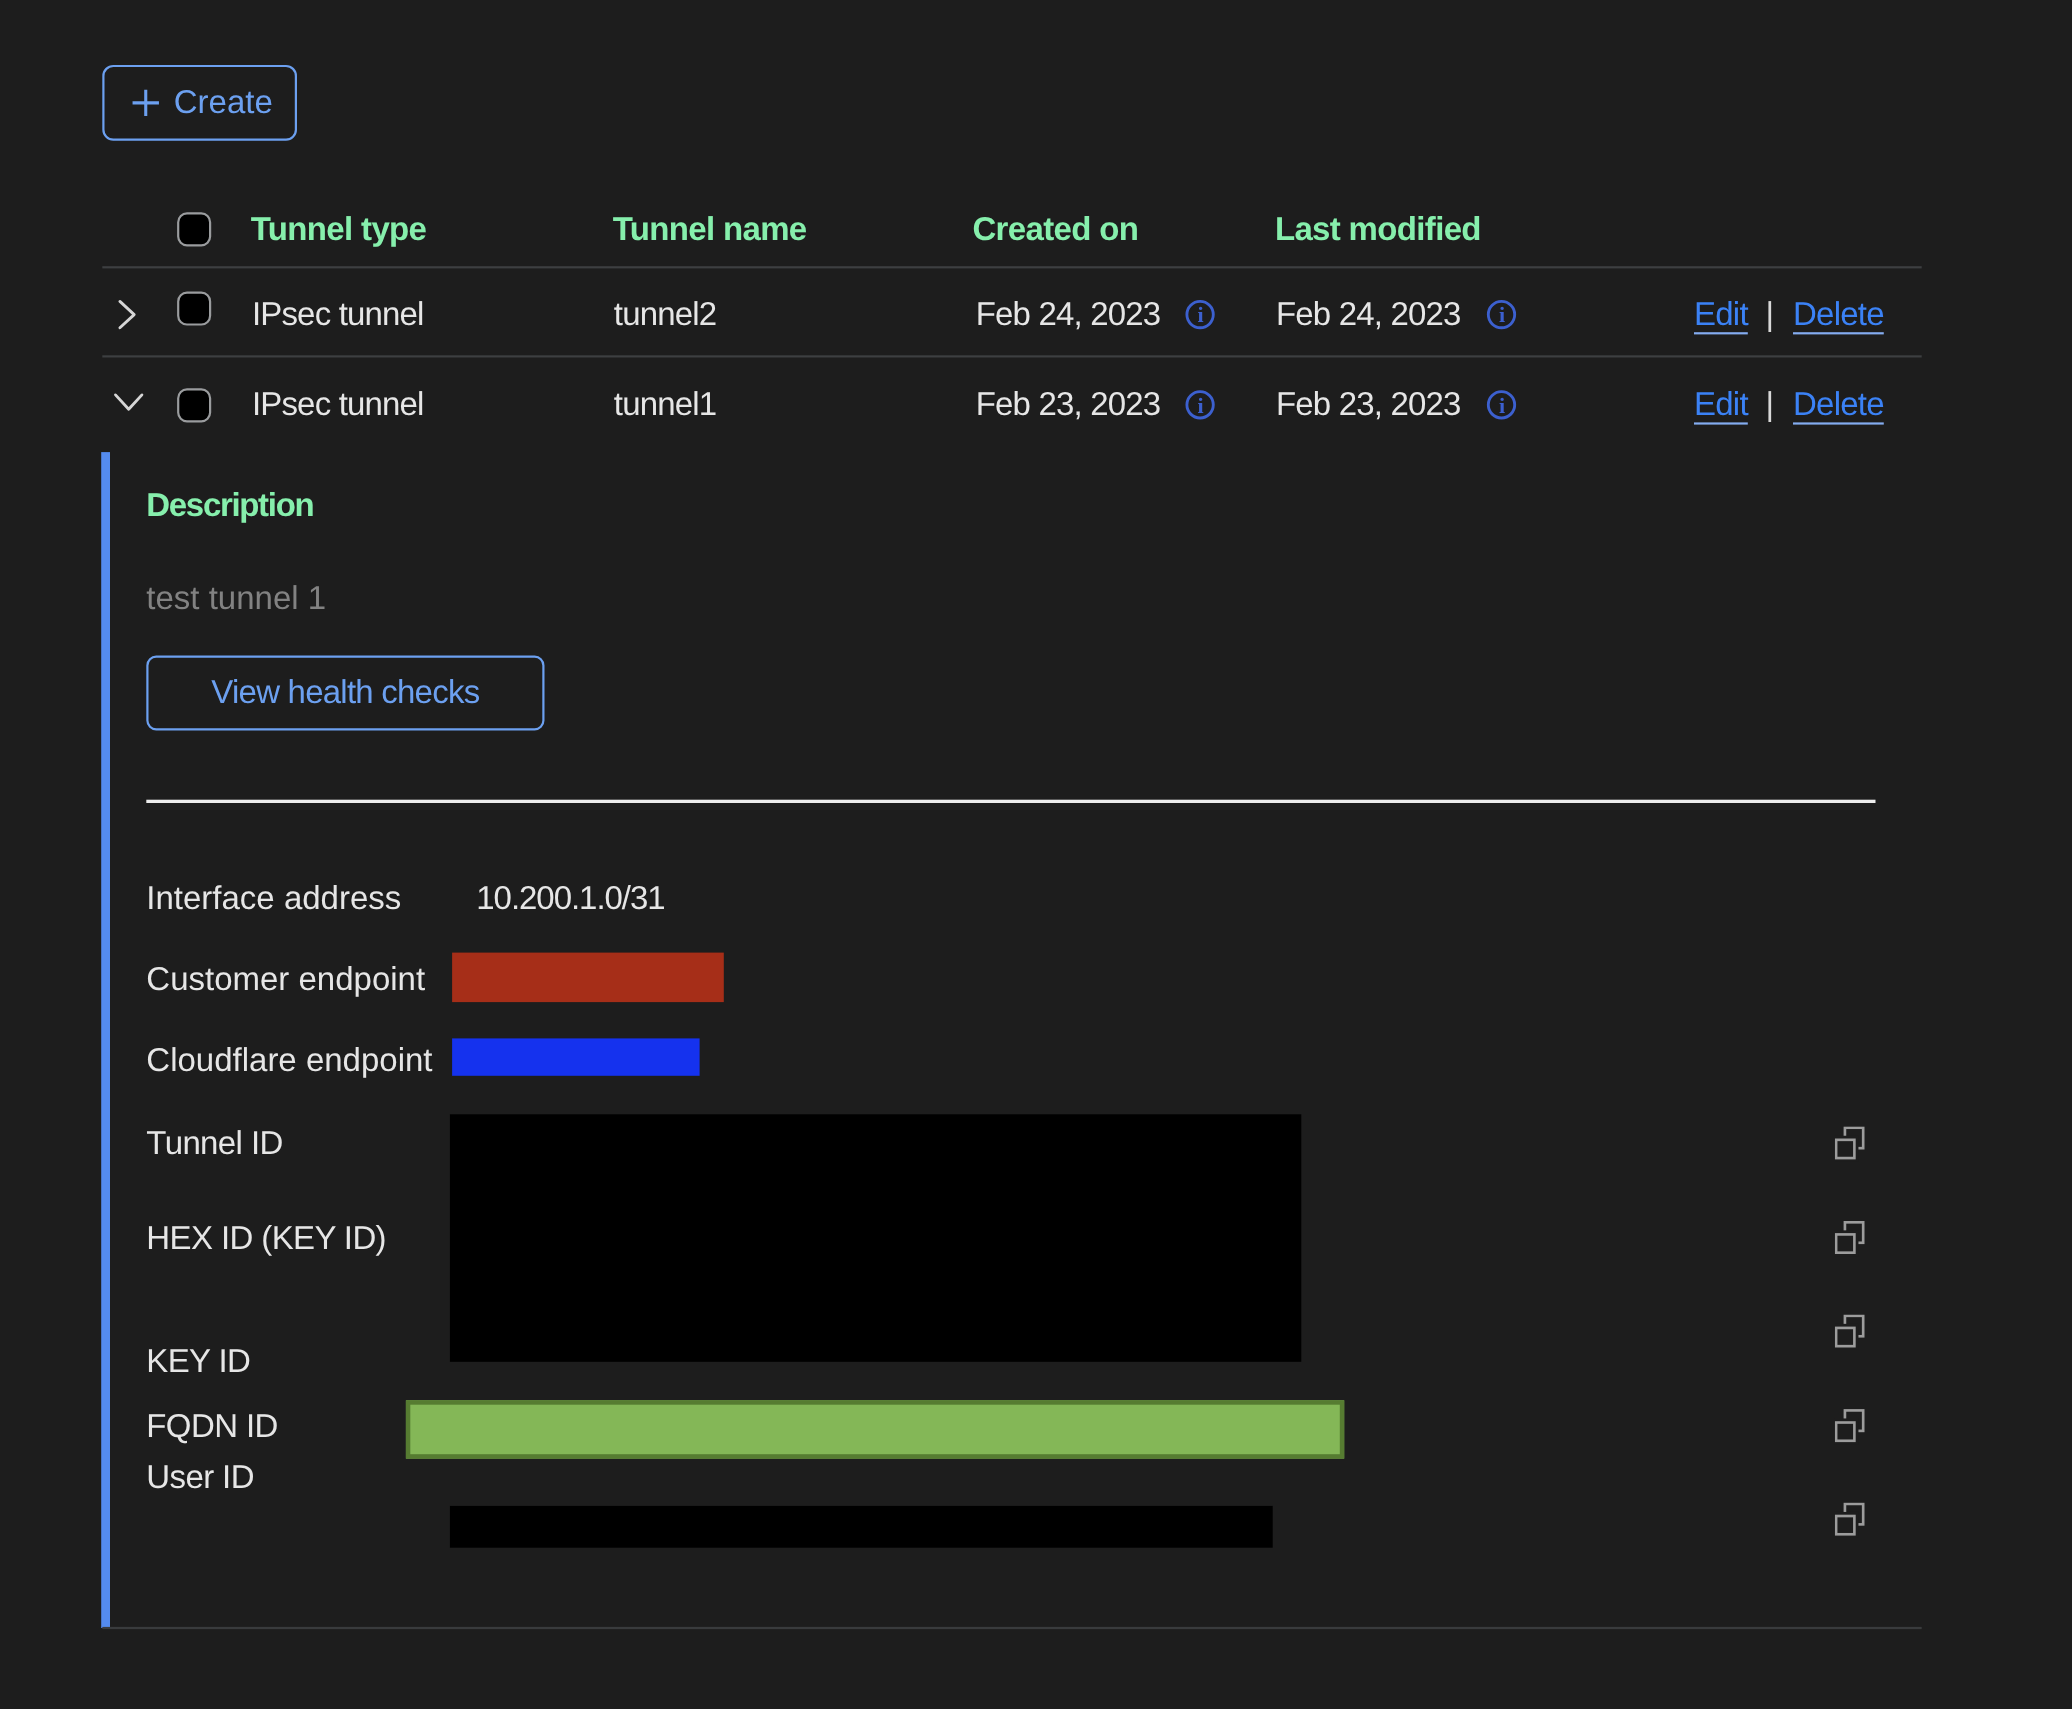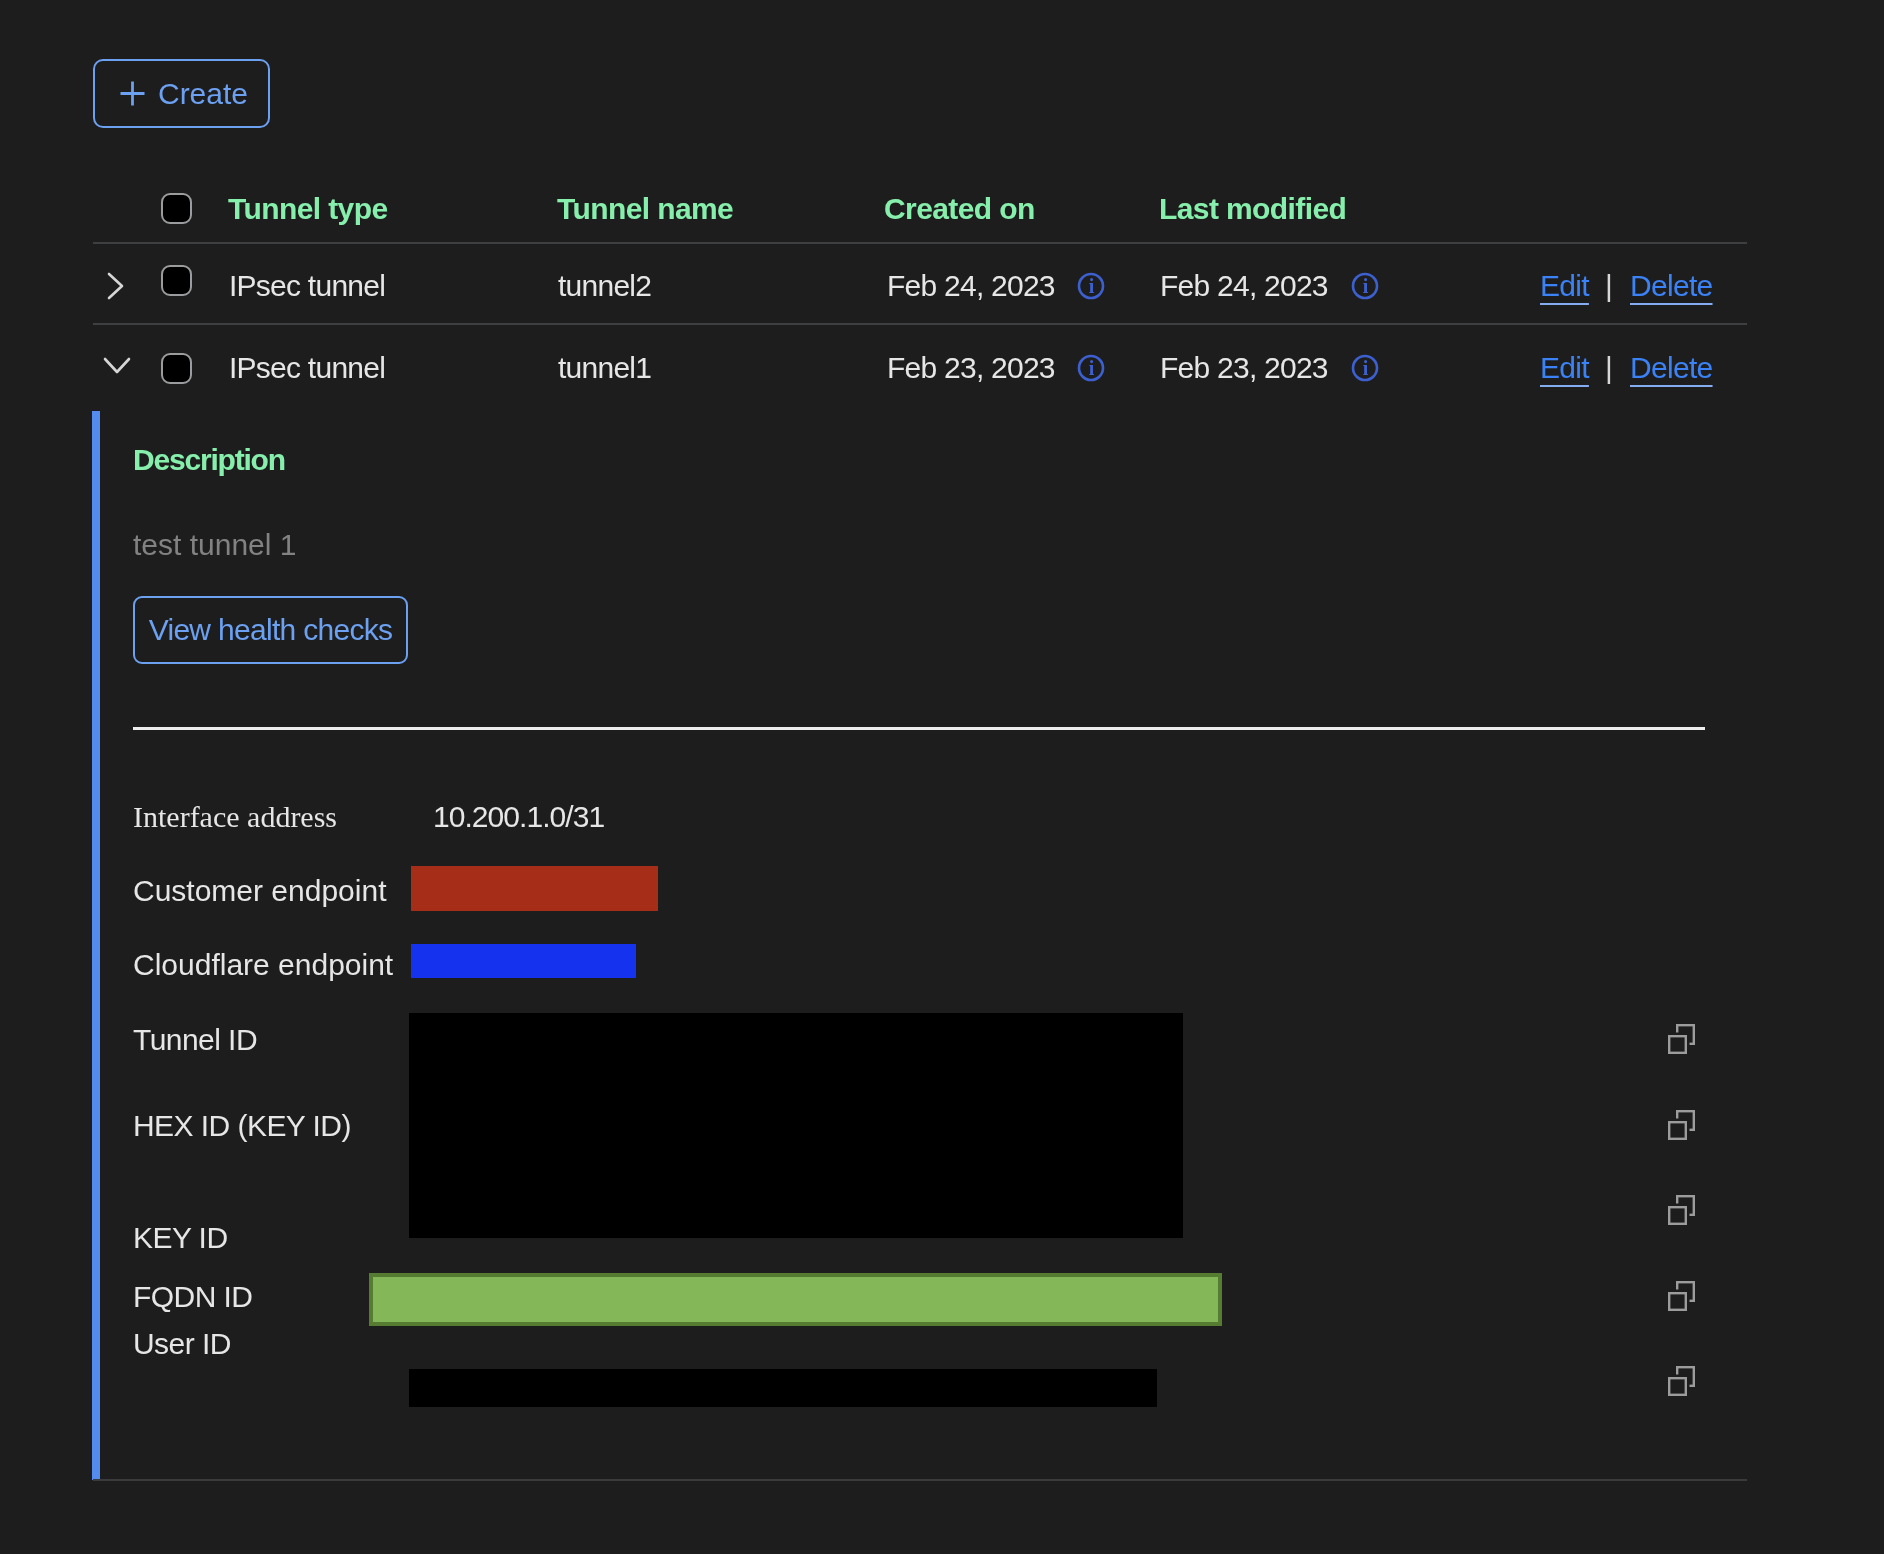--- a/index.html
+++ b/index.html
@@ -71,25 +71,25 @@
 </svg>
 <div class="txt link" style="left:1540px;top:351px;">Edit</div>
 <div class="txt" style="left:1605px;top:351px;color:#d8d8d8;">|</div>
 <div class="txt link" style="left:1630px;top:351px;">Delete</div>
 
 <div class="abs" style="left:92px;top:411px;width:8px;height:1069px;background:#548bef;"></div>
 
 <div class="txt bold hdr" style="left:133px;top:443px;letter-spacing:-1.2px;">Description</div>
 <div class="txt" style="left:133px;top:528px;color:#828282;">test tunnel 1</div>
 
-<div class="abs" style="left:133px;top:596px;width:275px;height:68px;border:2.5px solid #6ca0f0;border-radius:9px;display:flex;align-items:center;justify-content:center;color:#6ca0f0;font-size:30px;letter-spacing:-0.7px;">View health checks</div>
+<div class="abs" style="left:133px;top:596px;width:362px;height:68px;border:2.5px solid #6ca0f0;border-radius:9px;display:flex;align-items:center;justify-content:center;color:#6ca0f0;font-size:30px;letter-spacing:-0.7px;">View health checks</div>
 
 <div class="abs" style="left:133px;top:727px;width:1572px;height:2.5px;background:#ededed;"></div>
 
-<div class="txt" style="left:133px;top:800px;font-family:Liberation Serif, serif;">Interface address</div>
+<div class="txt" style="left:133px;top:800px;">Interface address</div>
 <div class="txt" style="left:433px;top:800px;letter-spacing:-0.95px;">10.200.1.0/31</div>
 
 <div class="txt" style="left:133px;top:874px;">Customer endpoint</div>
 <div class="abs" style="left:411px;top:866px;width:247px;height:45px;background:#a62e18;"></div>
 
 <div class="txt" style="left:133px;top:948px;">Cloudflare endpoint</div>
 <div class="abs" style="left:411px;top:944px;width:225px;height:34px;background:#1532ee;"></div>
 
 <div class="abs" style="left:409px;top:1013px;width:774px;height:225px;background:#000;"></div>
 <div class="txt" style="left:133px;top:1023px;letter-spacing:-0.55px;">Tunnel ID</div>

